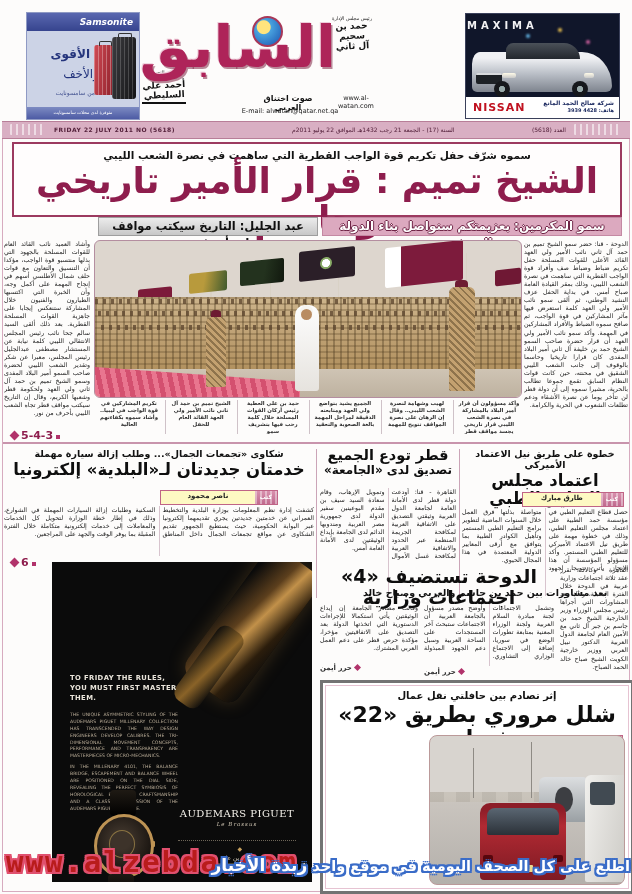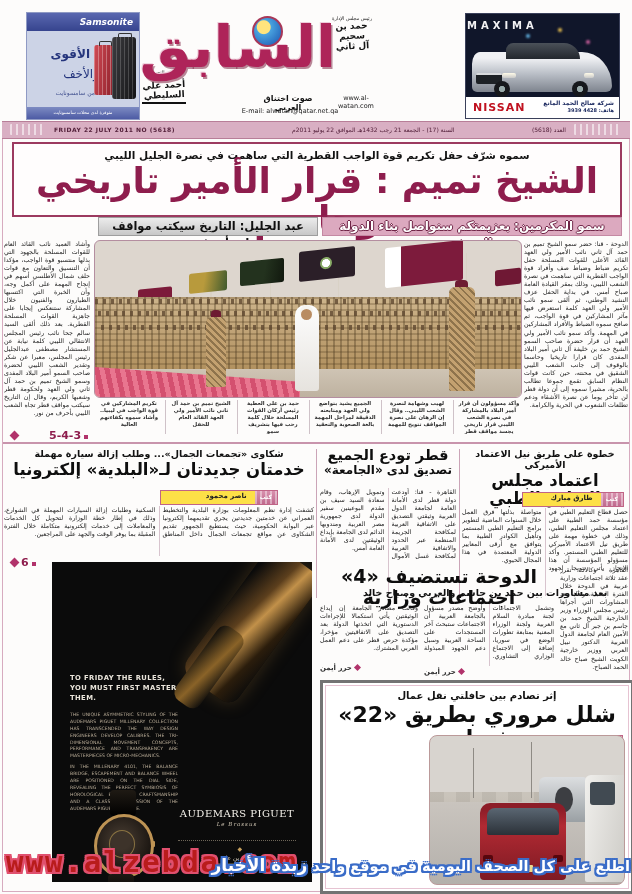--- a/index.html
+++ b/index.html
@@ -88,21 +88,21 @@
   .dia{display:inline-block;width:7px;height:7px;background:#b1336b;transform:rotate(45deg);margin:0 3px;}
   .sq{display:inline-block;width:4px;height:4px;background:#b1336b;margin:0 3px;}
   .hr1{left:3px;top:442px;width:626px;height:2px;background:#c894ac;}
   .vr{width:1px;background:#cba4b7;}
   
   .art-kick{font-size:9.5px;font-weight:bold;color:#121212;text-align:center;direction:rtl;}
   .art-h1{font-weight:bold;color:#0e0e0e;text-align:center;direction:rtl;line-height:1.1;}
   .byline{position:absolute;height:13px;border:1px solid #c06486;display:flex;direction:rtl;font-weight:bold;}
   .by-label{background:repeating-linear-gradient(90deg,rgba(255,255,255,.4) 0 2px,transparent 2px 5px),linear-gradient(#d890ad,#c06a8e);
             color:#fff;font-size:6px;line-height:11px;padding:0 5px;}
-  .by-name{background:#fde047;color:#222;font-size:7px;line-height:11px;padding:0 8px;flex:1;}
+  .by-name{background:#fef9c3;color:#222;font-size:7px;line-height:11px;padding:0 8px;flex:1;text-align:center;}
   .cols2{column-count:2;column-gap:7px;column-rule:1px solid #d8c4ce;}
   .end-mark{font-size:7px;font-weight:bold;color:#333;direction:rtl;}
   
   .ad-watch{left:52px;top:562px;width:260px;height:320px;background:#0b0b0b;overflow:hidden;}
   .strap{position:absolute;right:28px;top:-16px;width:64px;height:158px;border-radius:14px;transform:rotate(36deg);
          background:linear-gradient(100deg,#0b0b0b 8%,#5c3f1d 38%,#c2914a 52%,#2b1d0c 78%,#0b0b0b);box-shadow:0 0 18px rgba(190,140,60,.25);}
   .strap2{position:absolute;right:88px;top:60px;width:30px;height:90px;border-radius:10px;transform:rotate(36deg);
           background:linear-gradient(100deg,#0b0b0b,#8a6328 55%,#0b0b0b);}
   .wa-head{position:absolute;left:18px;top:112px;width:112px;color:#e9e4da;font-size:6.8px;font-weight:bold;letter-spacing:.4px;line-height:1.45;}
   .wa-body{position:absolute;left:18px;top:150px;width:108px;color:#b9ac97;font-size:4.6px;line-height:1.5;text-align:justify;}
@@ -203,21 +203,21 @@
 
   <div class="abs dateline">
     <div class="dl-box" style="left:8px;width:36px;"></div>
     <div class="dl-eng">FRIDAY 22 JULY 2011 NO (5618)</div>
     <div class="dl-ar">السنة (17) - الجمعة 21 رجب 1432هـ الموافق 22 يوليو 2011م</div>
     <div class="dl-issue">العدد (5618)</div>
     <div class="dl-box" style="right:8px;width:48px;"></div>
   </div>
 
   <div class="abs hl-box">
-    <div class="hl-kick">سموه شرّف حفل تكريم قوة الواجب القطرية التي ساهمت في نصرة الجليل الليبي</div>
+    <div class="hl-kick">سموه شرّف حفل تكريم قوة الواجب القطرية التي ساهمت في نصرة الشعب الليبي</div>
     <div class="hl-main">الشيخ تميم : قرار الأمير تاريخي وحاسم</div>
   </div>
   <div class="abs sub-right">سمو المكرمين: بعزيمتكم سنواصل بناء الدولة الحديثة</div>
   <div class="abs sub-left">عبد الجليل: التاريخ سيكتب مواقف قطر بأحرف من نور</div>
 
   <div class="abs body-txt rtl" style="left:524px;top:240px;width:104px;height:192px;">الدوحة - قنا: حضر سمو الشيخ تميم بن حمد آل ثاني نائب الأمير ولي العهد القائد الأعلى للقوات المسلحة حفل تكريم ضباط وضباط صف وأفراد قوة الواجب القطرية التي ساهمت في نصرة الشعب الليبي، وذلك بمقر القيادة العامة صباح أمس. في بداية الحفل عزف النشيد الوطني، ثم ألقى سمو نائب الأمير ولي العهد كلمة استعرض فيها مآثر المشاركين في قوة الواجب، ثم صافح سموه الضباط والأفراد المشاركين في المهمة. وأكد سمو نائب الأمير ولي العهد أن قرار حضرة صاحب السمو الشيخ حمد بن خليفة آل ثاني أمير البلاد المفدى كان قرارا تاريخيا وحاسما بالوقوف إلى جانب الشعب الليبي الشقيق في محنته، حين كانت قوات النظام السابق تقمع جموعا تطالب بالحرية، مشيرا سموه إلى أن دولة قطر لن تتأخر يوما عن نصرة الأشقاء ودعم تطلعات الشعوب في الحرية والكرامة.</div>
   <div class="abs body-txt rtl" style="left:4px;top:240px;width:86px;height:192px;">وأشاد العميد نائب القائد العام للقوات المسلحة بالجهود التي بذلها منتسبو قوة الواجب، مؤكدا أن التنسيق والتعاون مع قوات حلف شمال الأطلسي أسهم في إنجاح المهمة على أكمل وجه، وأن الخبرة التي اكتسبها الطيارون والفنيون خلال المشاركة ستنعكس إيجابا على جاهزية القوات المسلحة القطرية. بعد ذلك ألقى السيد سالم جحا نائب رئيس المجلس الانتقالي الليبي كلمة نيابة عن المستشار مصطفى عبدالجليل رئيس المجلس، معبرا عن شكر وتقدير الشعب الليبي لحضرة صاحب السمو أمير البلاد المفدى وسمو الشيخ تميم بن حمد آل ثاني ولي العهد ولحكومة قطر وشعبها الكريم، وقال إن التاريخ سيكتب مواقف قطر تجاه الشعب الليبي بأحرف من نور.</div>
 
   <div class="abs photo">
     <div class="pole" style="left:14%;top:36%;height:45%;"></div>
@@ -254,21 +254,21 @@
   <div class="abs captions">
     <div class="cap">وأكد مسؤولون أن قرار أمير البلاد بالمشاركة في نصرة الشعب الليبي قرار تاريخي يجسد مواقف قطر المشرفة</div>
     <div class="cap">لهيب وشهامة لنصرة الشعب الليبي.. وقال إن الرهان على نصرة المواقف تتويج للمهمة</div>
     <div class="cap">الجميع يشيد بتواضع ولي العهد ومتابعته الدقيقة لمراحل المهمة بالغة الصعوبة والتعقيد</div>
     <div class="cap">حمد بن علي العطية رئيس أركان القوات المسلحة خلال كلمة رحب فيها بتشريف سمو</div>
     <div class="cap">الشيخ تميم بن حمد آل ثاني نائب الأمير ولي العهد القائد العام للحفل</div>
     <div class="cap">تكريم المشاركين في قوة الواجب في ليبيا.. وأشاد سموه بكفاءتهم العالية</div>
   </div>
 
   <div class="abs" style="left:8px;top:424px;">
-    <span class="dia"></span><span class="pgref" style="direction:ltr;margin-left:28px;">5-4-3</span><span class="sq"></span>
+    <span class="dia"></span><span class="pgref" style="direction:ltr;">5-4-3</span><span class="sq"></span>
   </div>
 
   <div class="abs hr1"></div>
   <div class="abs vr" style="left:316px;top:449px;height:149px;"></div>
   <div class="abs vr" style="left:459px;top:449px;height:149px;"></div>
 
   <div class="abs" style="left:4px;top:448px;width:310px;height:112px;">
     <div class="art-kick">شكاوى «تجمعات الجمال»... وطلب إزالة سيارة مهملة</div>
     <div class="art-h1" style="font-size:16.5px;margin-top:2px;">خدمتان جديدتان لـ«البلدية» إلكترونيا</div>
     <div class="byline" style="right:36px;top:42px;width:116px;">

